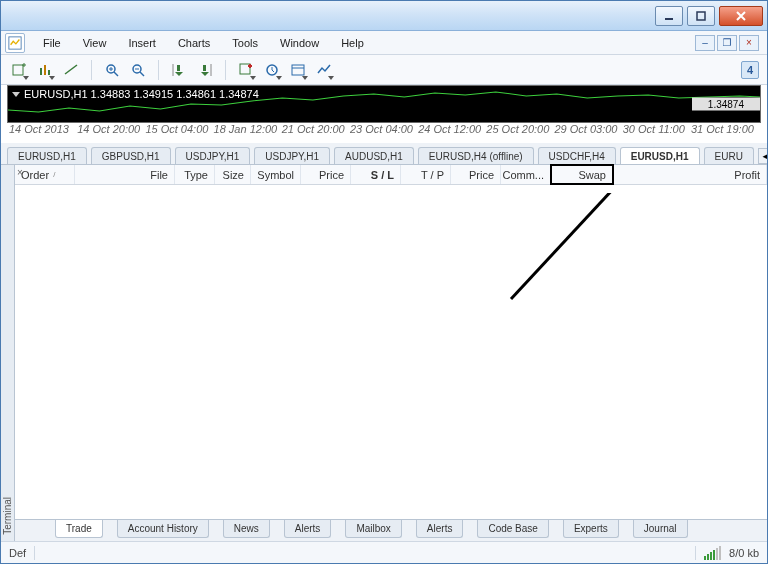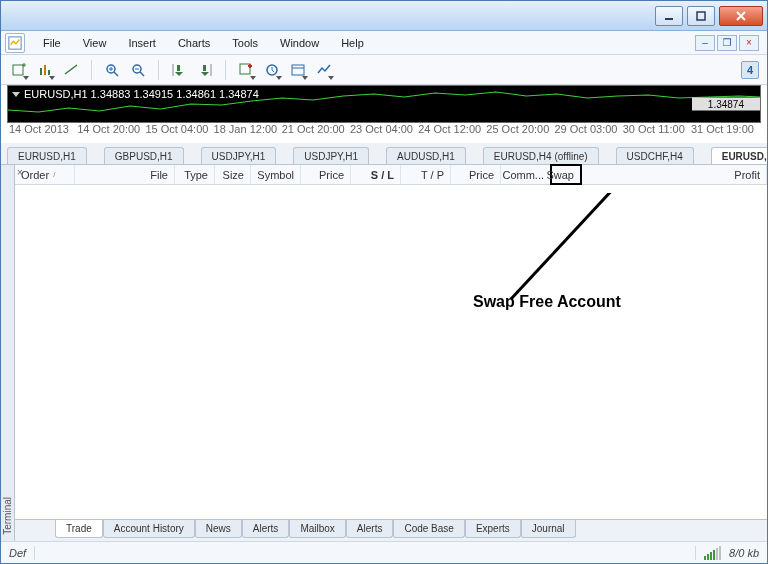--- a/index.html
+++ b/index.html
@@ -34,24 +34,24 @@
 
   
   .chartwrap { position:relative; height:38px; margin:0 6px 0 6px; background:#000; border:1px solid #6a6a6a; }
   .chartwrap .legend { position:absolute; top:2px; left:4px; color:#fff; font-size:10px; white-space:nowrap; display:flex; align-items:center; gap:4px; }
   .chartwrap .legend .caret { width:0; height:0; border-left:4px solid transparent; border-right:4px solid transparent; border-top:5px solid #ccc; display:inline-block; }
   .chartwrap .pricebox { position:absolute; right:0; top:50%; transform:translateY(-50%); background:#e0e0e0; color:#000; padding:1px 16px; font-size:10px; }
   .chartwrap svg.spark { position:absolute; left:0; top:0; width:100%; height:100%; }
 
   
   .timeaxis { height:16px; margin:0 6px 4px 6px; display:flex; align-items:flex-start; color:#666; font-size:9px; justify-content:space-between; padding:0 2px; white-space:nowrap;}
-  .timeaxis span { flex:1; text-align:left; }
-
-  
-  .charttabs { height:22px; display:flex; align-items:flex-end; padding:0 6px; border-bottom:1px solid #b8c4d2; background:#eef2f7; gap:15px; overflow:hidden;}
+  .timeaxis span { flex:1; text-align:left;font-style:italic; }
+
+  
+  .charttabs { height:22px; display:flex; align-items:flex-end; padding:0 6px; border-bottom:1px solid #b8c4d2; background:#eef2f7; gap:2px; overflow:hidden;}
   .charttab { padding:3px 10px 2px 10px; border:1px solid #b8c4d2; border-bottom:none; background:#e6ecf3; margin-right:2px; border-top-left-radius:3px; border-top-right-radius:3px; color:#333; cursor:default; white-space:nowrap; font-size:10px;}
   .charttab.active { background:#fff; font-weight:bold; }
   .charttabs .scrollers { margin-left:auto; display:flex; gap:0;}
   .charttabs .scrollers .sbtn { width:14px; height:16px; border:1px solid #b8c4d2; background:#eef2f7; display:flex; align-items:center; justify-content:center; font-size:9px;}
 
   
   .terminal-area { flex:1; display:flex; position:relative; }
   .terminal-gutter { width:14px; background:#e6ecf3; border-right:1px solid #b8c4d2; display:flex; align-items:flex-end; justify-content:center; }
   .terminal-gutter span { writing-mode: vertical-rl; transform: rotate(180deg); color:#555; padding:6px 0; font-size:10px;}
   .terminal-panel { flex:1; display:flex; flex-direction:column; background:#fff; position:relative; }
@@ -64,27 +64,27 @@
   .gridheader .col.highlight { border:2px solid #000; z-index:2; margin:-1px; }
 
   .gridbody { flex:1; background:#fff; position:relative; }
 
   
   .annotation { position:absolute; pointer-events:none; }
   .annotation .label { font-size:16px; font-weight:bold; color:#000; white-space:nowrap; }
   .annotation svg { position:absolute; }
 
   
-  .bottomtabs { height:22px; display:flex; align-items:flex-start; padding:0 6px 0 40px; border-top:1px solid #b8c4d2; background:#eef2f7; gap:0;}
+  .bottomtabs { height:22px; display:flex; align-items:flex-start; padding:0 6px 0 40px; border-top:1px solid #b8c4d2; background:#eef2f7; gap:14px;}
   .bottomtab { padding:3px 10px; border:1px solid #b8c4d2; border-top:none; background:#e6ecf3; border-bottom-left-radius:3px; border-bottom-right-radius:3px; color:#333; font-size:10px; cursor:default;}
   .bottomtab.active { background:#fff; }
 
   
   .statusbar { height:22px; border-top:1px solid #cfd8e3; background:#f4f7fb; display:flex; align-items:center; padding:0 8px; gap:8px;}
-  .statusbar .stext { color:#444;font-style:italic; }
+  .statusbar .stext { color:#444; }
   .statusbar .spacer { flex:1; }
   .statusbar .conn { display:flex; gap:1px; align-items:flex-end; height:14px;}
   .statusbar .conn i { width:2px; background:#3a9a3a; display:block;}
   .statusbar .conn i.off { background:#c0c0c0; }
   .statusbar .conn i:nth-child(1){height:4px}
   .statusbar .conn i:nth-child(2){height:6px}
   .statusbar .conn i:nth-child(3){height:8px}
   .statusbar .conn i:nth-child(4){height:10px}
   .statusbar .conn i:nth-child(5){height:12px}
   .statusbar .conn i:nth-child(6){height:14px}
@@ -264,30 +264,29 @@
           <div class="col first" style="width: 60px;">Order<span class="sort">/</span></div>
           <div class="col" style="width: 100px;">File</div>
           <div class="col" style="width: 40px;">Type</div>
           <div class="col" style="width: 36px;">Size</div>
           <div class="col" style="width: 50px;">Symbol</div>
           <div class="col" style="width: 50px;">Price</div>
           <div class="col" style="width: 50px; font-weight: bold;">S / L</div>
           <div class="col" style="width: 50px;">T / P</div>
           <div class="col" style="width: 50px;">Price</div>
           <div class="col" style="width: 50px;">Comm...</div>
-          <div class="col highlight" style="width: 32px;">Swap</div>
+          <div class="col highlight" style="width: 64px;">Swap</div>
           <div class="col" style="width: 70px; flex: 1 1 0%;">Profit</div>
         </div>
       <div class="gridbody">
 
         <div class="annotation" style="left:300px; top:8px; width:360px; height:140px;">
           <svg width="360" height="140" style="left:0; top:0;">
             <line x1="300" y1="-6" x2="196" y2="106" stroke="#000" stroke-width="3"></line>
           </svg>
-          <div class="label" style="position:absolute; left:158px; top:100px;">Swap Free Account</div>
         </div>
 
       </div>
       <div class="bottomtabs" id="bottom-tabs">
           <div class="bottomtab active">Trade</div>
           <div class="bottomtab">Account History</div>
           <div class="bottomtab">News</div>
           <div class="bottomtab">Alerts</div>
           <div class="bottomtab">Mailbox</div>
           <div class="bottomtab">Alerts</div>

